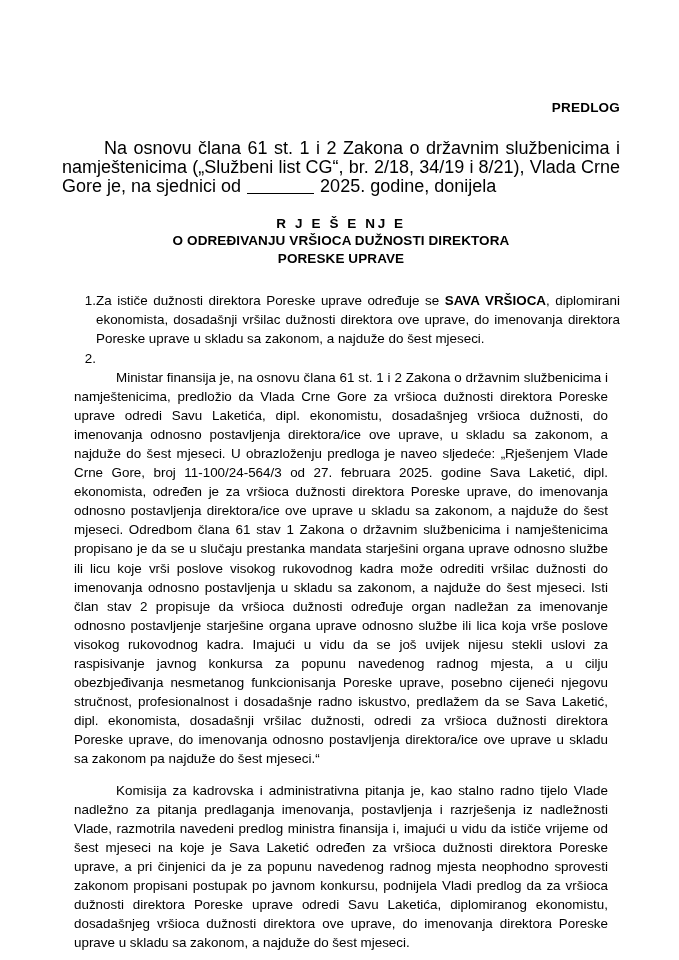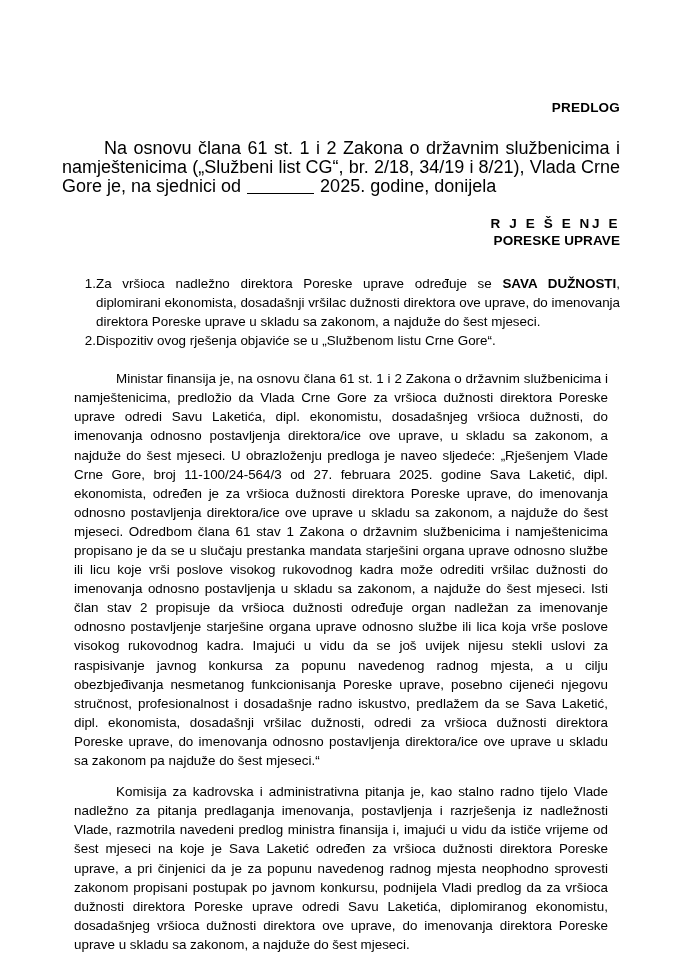--- a/index.html
+++ b/index.html
@@ -49,21 +49,21 @@
     display: inline-block;
     width: 67px;
     border-bottom: 1.4px solid #000;
     vertical-align: -2px;
     margin: 0 1px;
   }
 
   
   .title-block {
     margin-top: 19px;
-    text-align: right;
+    text-align: center;
     font-weight: bold;
     font-size: 13.5px;
     line-height: 17.5px;
   }
   .title-main {
     letter-spacing: 2.6px;
     display: block;
   }
   .title-sub {
     display: block;
@@ -123,26 +123,27 @@
 <body>
 
 <div class="page">
 
   <div class="doc-label">PREDLOG</div>
 
   <p class="intro"><span>Na osnovu člana 61 st. 1 i 2 Zakona o državnim službenicima i namještenicima („Službeni list CG“, br. 2/18, 34/19 i 8/21), Vlada Crne Gore je, na sjednici od </span><span class="blank-line"></span><span> 2025. godine, donijela</span></p>
 
   <div class="title-block">
     <span class="title-main">R J E Š E NJ E</span>
+    <span class="title-sub">O ODREĐIVANJU VRŠIOCA DUŽNOSTI DIREKTORA</span>
     <span class="title-sub">PORESKE UPRAVE</span>
   </div>
 
   <ol class="decisions">
-    <li class="item-1"><span class="num">1.</span><span>Za vršioca nadležno direktora Poreske uprave određuje se </span><span class="name-strong">SAVA DUŽNOSTI</span><span>, diplomirani ekonomista, dosadašnji vršilac dužnosti direktora ove uprave, do imenovanja direktora Poreske uprave u skladu sa zakonom, a najduže do šest mjeseci.</span></li>
-    <li class="item-2"><span class="num">2.</span><span>Dispozitiv ovog rješenja objaviće se u „Službenom listu Crne Gore“.</span></li>
+    <li class="item-1"><span class="num">1.</span><span>Za ističe dužnosti direktora Poreske uprave određuje se </span><span class="name-strong">SAVA VRŠIOCA</span><span>, diplomirani ekonomista, dosadašnji vršilac dužnosti direktora ove uprave, do imenovanja direktora Poreske uprave u skladu sa zakonom, a najduže do šest mjeseci.</span></li>
+    <li class="item-2"><span class="num">2.</span></li>
   </ol>
 
 
   <p class="body-par first">Ministar finansija je, na osnovu člana 61 st. 1 i 2 Zakona o državnim službenicima i namještenicima, predložio da Vlada Crne Gore za vršioca dužnosti direktora Poreske uprave odredi Savu Laketića, dipl. ekonomistu, dosadašnjeg vršioca dužnosti, do imenovanja odnosno postavljenja direktora/ice ove uprave, u skladu sa zakonom, a najduže do šest mjeseci. U obrazloženju predloga je naveo sljedeće: „Rješenjem Vlade Crne Gore, broj 11-100/24-564/3 od 27. februara 2025. godine Sava Laketić, dipl. ekonomista, određen je za vršioca dužnosti direktora Poreske uprave, do imenovanja odnosno postavljenja direktora/ice ove uprave u skladu sa zakonom, a najduže do šest mjeseci. Odredbom člana 61 stav 1 Zakona o državnim službenicima i namještenicima propisano je da se u slučaju prestanka mandata starješini organa uprave odnosno službe ili licu koje vrši poslove visokog rukovodnog kadra može odrediti vršilac dužnosti do imenovanja odnosno postavljenja u skladu sa zakonom, a najduže do šest mjeseci. Isti član stav 2 propisuje da vršioca dužnosti određuje organ nadležan za imenovanje odnosno postavljenje starješine organa uprave odnosno službe ili lica koja vrše poslove visokog rukovodnog kadra. Imajući u vidu da se još uvijek nijesu stekli uslovi za raspisivanje javnog konkursa za popunu navedenog radnog mjesta, a u cilju obezbjeđivanja nesmetanog funkcionisanja Poreske uprave, posebno cijeneći njegovu stručnost, profesionalnost i dosadašnje radno iskustvo, predlažem da se Sava Laketić, dipl. ekonomista, dosadašnji vršilac dužnosti, odredi za vršioca dužnosti direktora Poreske uprave, do imenovanja odnosno postavljenja direktora/ice ove uprave u skladu sa zakonom pa najduže do šest mjeseci.“</p>
 
   <p class="body-par last-line-left">Komisija za kadrovska i administrativna pitanja je, kao stalno radno tijelo Vlade nadležno za pitanja predlaganja imenovanja, postavljenja i razrješenja iz nadležnosti Vlade, razmotrila navedeni predlog ministra finansija i, imajući u vidu da ističe vrijeme od šest mjeseci na koje je Sava Laketić određen za vršioca dužnosti direktora Poreske uprave, a pri činjenici da je za popunu navedenog radnog mjesta neophodno sprovesti zakonom propisani postupak po javnom konkursu, podnijela Vladi predlog da za vršioca dužnosti direktora Poreske uprave odredi Savu Laketića, diplomiranog ekonomistu, dosadašnjeg vršioca dužnosti direktora ove uprave, do imenovanja direktora Poreske uprave u skladu sa zakonom, a najduže do šest mjeseci.</p>
 
 </div>
 
 </body></html>

